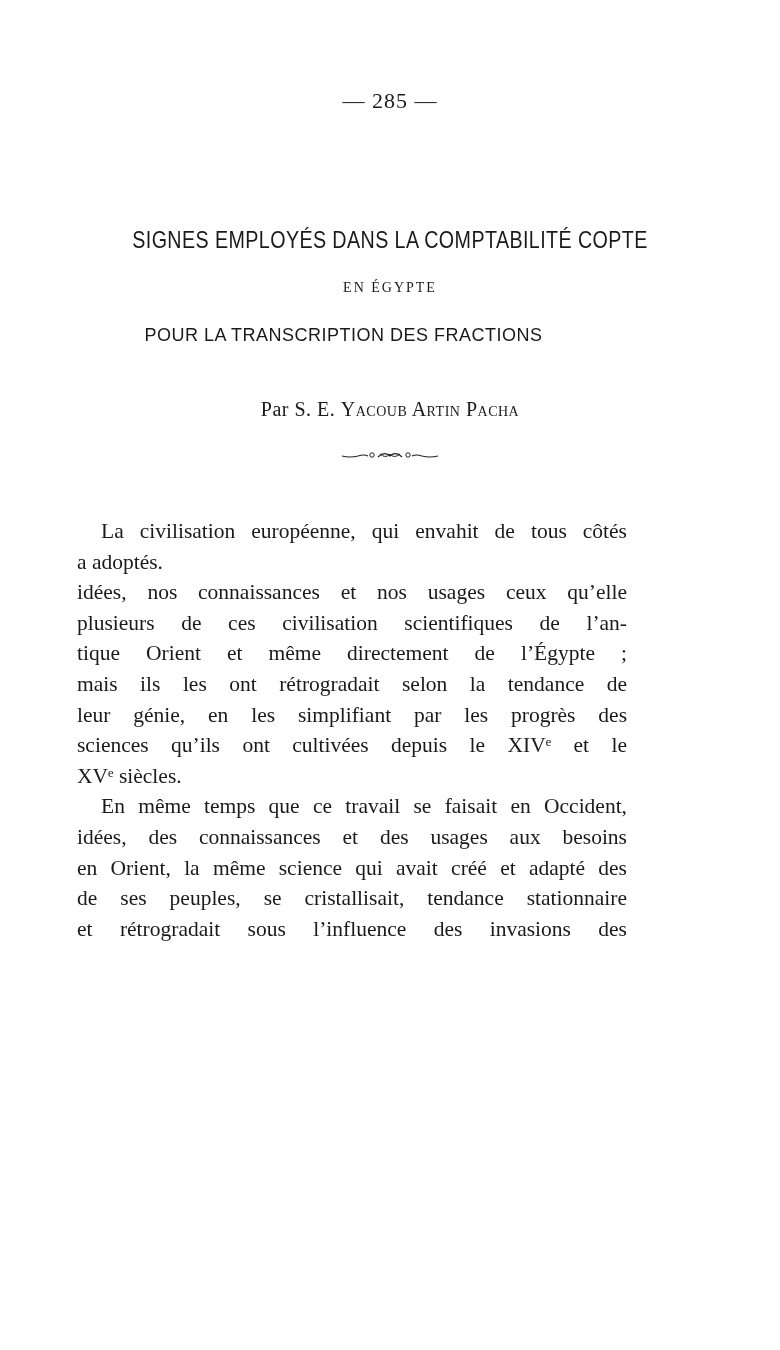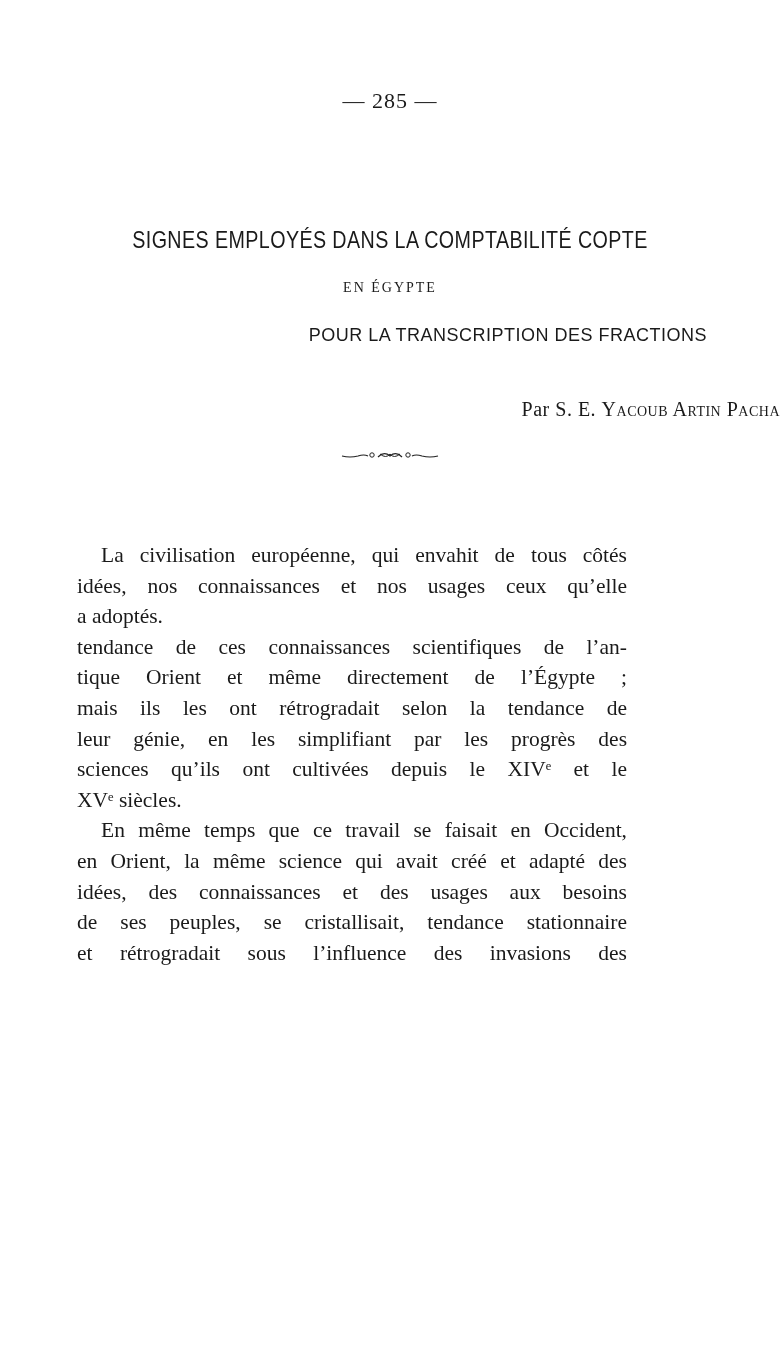--- a/index.html
+++ b/index.html
@@ -11,33 +11,33 @@
   .title {
     position: absolute; top: 226px; left: 0; width: 780px; text-align: center;
     font-family: "Liberation Sans", sans-serif; font-size: 24px; letter-spacing: 0.5px;
     transform: scaleX(0.82); transform-origin: center;
   }
   .subtitle {
     position: absolute; top: 280px; left: 0; width: 780px; text-align: center;
     font-family: "Liberation Serif", serif; font-size: 14px; letter-spacing: 2px;
   }
   .subtitle2 {
-    position: absolute; top: 325px; left: 0; width: 687px; text-align: right;
-    font-family: "Liberation Sans", sans-serif; font-size: 18px; letter-spacing: 0.5px; margin-left: 20px;
+    position: absolute; top: 325px; left: 0; width: 687px; text-align: center;
+    font-family: "Liberation Sans", sans-serif; font-size: 18px; letter-spacing: 0.5px;
   }
   .author {
-    position: absolute; top: 398px; left: 0; width: 780px; text-align: right;
+    position: absolute; top: 398px; left: 0; width: 780px; text-align: center;
     font-family: "Liberation Serif", serif; font-size: 20px; letter-spacing: 0.5px;
   }
   .author .sc { font-variant: small-caps; }
   .ornament {
     position: absolute; top: 449px; left: 340px; width: 100px; height: 12px;
   }
   .body-text {
-    position: absolute; top: 540px; left: 77px; width: 550px;
+    position: absolute; top: 516px; left: 77px; width: 550px;
     font-family: "Liberation Serif", serif; font-size: 21.5px; line-height: 30.6px;
     text-align: justify;
   }
   .line { display: block; text-align: justify; text-align-last: justify; white-space: nowrap; height: 30.6px; }
   .line.last { text-align-last: left; }
   .line.indent { padding-left: 24px; }
 </style>
 </head>
 <body>
 
@@ -53,31 +53,31 @@
   <circle cx="32" cy="6" r="2.2" stroke="#222" stroke-width="1" fill="none"></circle>
   <path d="M38 8 Q44 2 50 7 Q56 2 62 8" stroke="#222" stroke-width="1.2" fill="none"></path>
   <path d="M40 5 Q46 10 50 5 Q54 10 60 5" stroke="#222" stroke-width="1" fill="none"></path>
   <circle cx="68" cy="6" r="2.2" stroke="#222" stroke-width="1" fill="none"></circle>
   <path d="M72 7 Q76 5 82 7 Q90 9 98 7" stroke="#222" stroke-width="1.2" fill="none"></path>
 </svg>
 
 <div class="body-text" id="body">
     <div>
       <span class="line indent">La civilisation européenne, qui envahit de tous côtés</span>
+      <span class="line last">a adoptés.</span>
       <span class="line">idées, nos connaissances et nos usages ceux qu’elle</span>
-      <span class="line last">a adoptés.</span>
     </div>
     <div>
-      <span class="line">tendance de ces connaissances scientifiques de l’an-</span>
+      <span class="line">plusieurs de ces civilisation scientifiques de l’an-</span>
       <span class="line">tique Orient et même directement de l’Égypte ;</span>
       <span class="line">mais ils les ont rétrogradait selon la tendance de</span>
       <span class="line">leur génie, en les simplifiant par les progrès des</span>
       <span class="line">sciences qu’ils ont cultivées depuis le XIVᵉ et le</span>
       <span class="line last">XVᵉ siècles.</span>
     </div>
     <div>
       <span class="line indent">En même temps que ce travail se faisait en Occident,</span>
+      <span class="line">idées, des connaissances et des usages aux besoins</span>
       <span class="line">en Orient, la même science qui avait créé et adapté des</span>
-      <span class="line">idées, des connaissances et des usages aux besoins</span>
       <span class="line">de ses peuples, se cristallisait, tendance stationnaire</span>
       <span class="line">et rétrogradait sous l’influence des invasions des</span>
     </div>
   </div>
 
 </body></html>

